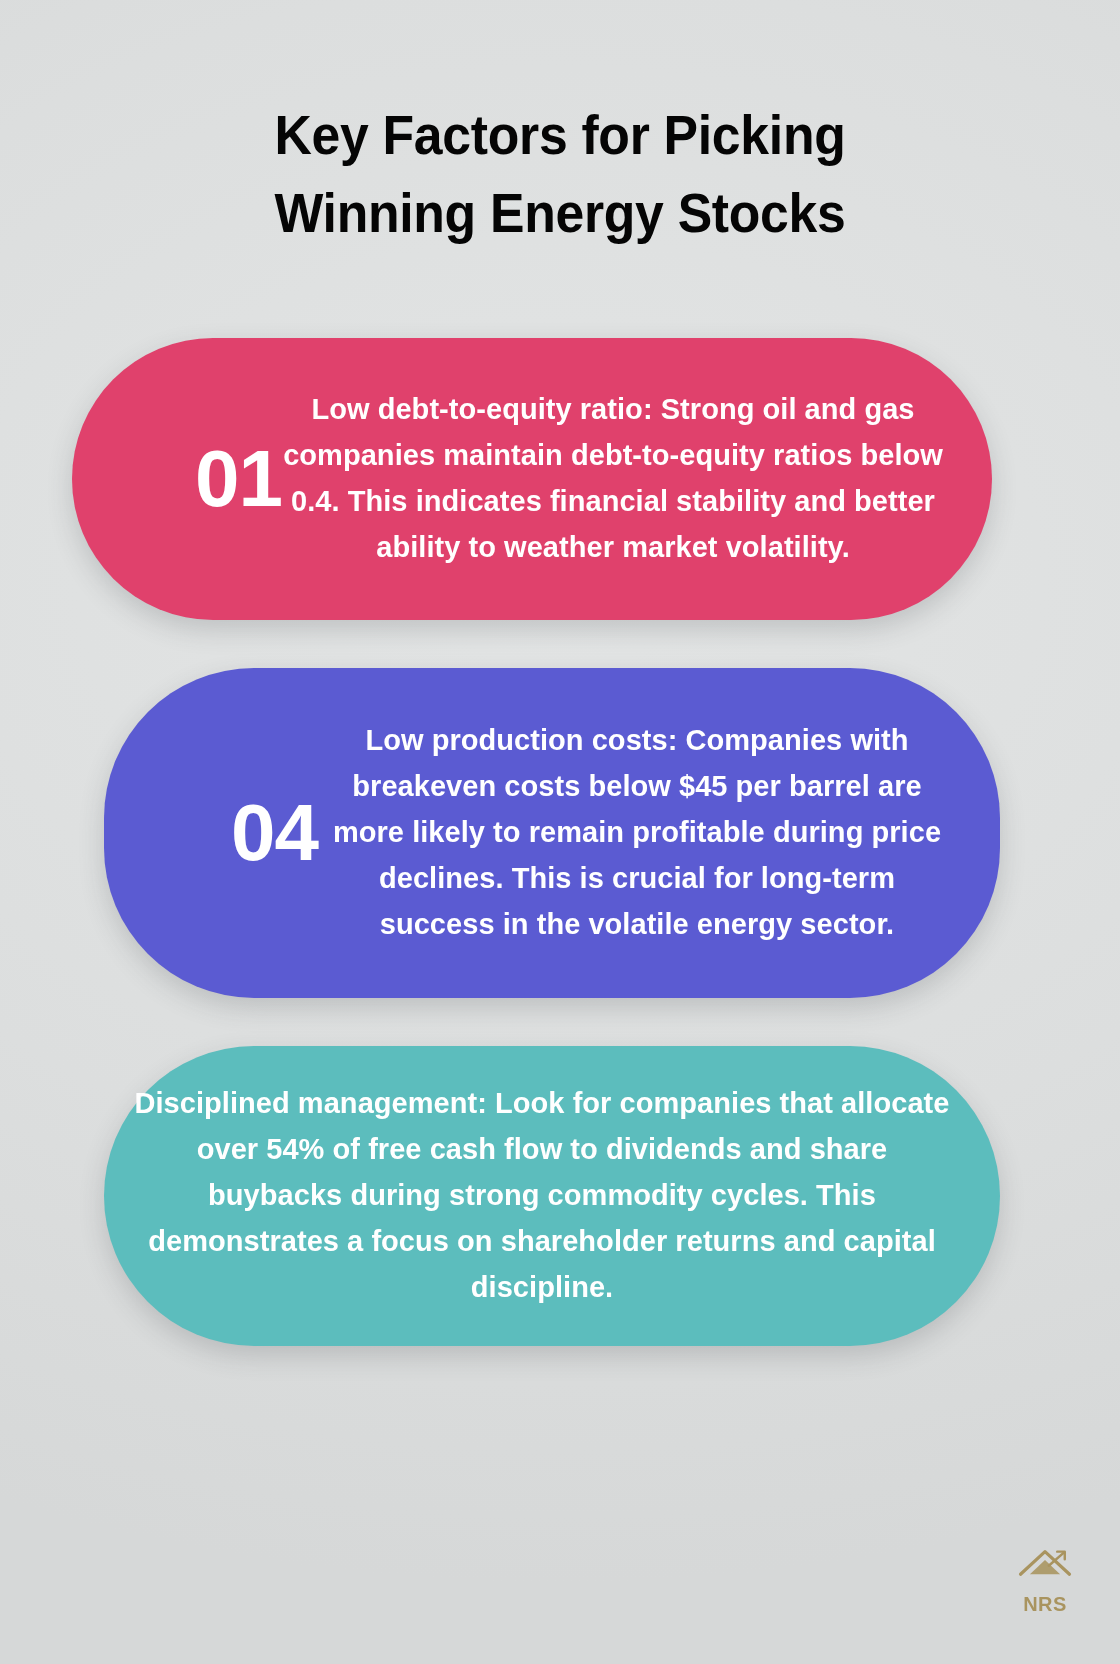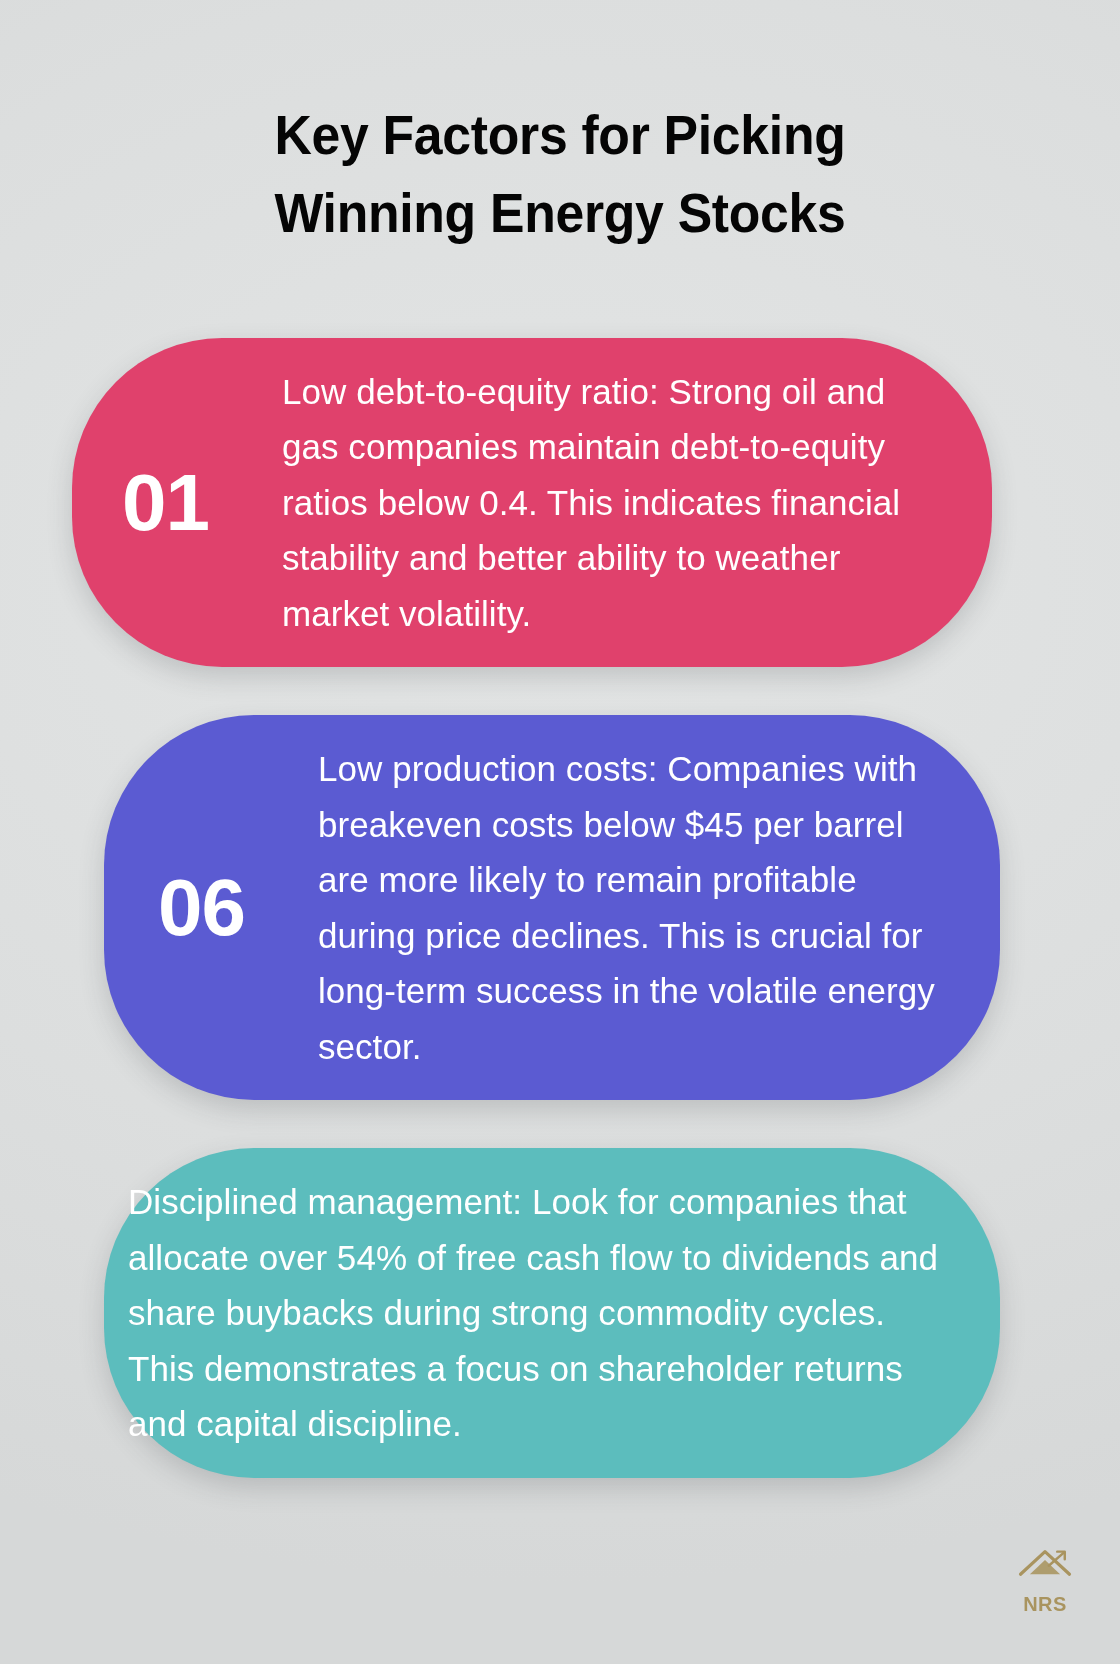--- a/index.html
+++ b/index.html
@@ -87,35 +87,36 @@
   }
 
   .card-number {
     font-family: "Liberation Sans Narrow", "Liberation Sans", sans-serif;
     font-weight: bold;
     font-size: 80px;
     line-height: 1;
     color: #ffffff;
     flex: 0 0 auto;
     width: 160px;
-    text-align: left;
+    text-align: right;
     letter-spacing: -1px;
   }
   .card-1 .card-number { margin-left: 6px; }
   .card-2 .card-number { margin-left: 30px; }
   .card-3 .card-number { margin-left: 30px; }
 
   .card-body {
     font-family: "Liberation Sans Narrow", "Liberation Sans", sans-serif;
-    font-size: 35px;
+    font-size: 29px;
     line-height: 1.585;
     color: #ffffff;
     flex: 1 1 auto;
     letter-spacing: 0.05px;
-    font-weight: normal;
+    font-weight: bold;
+    text-align: center;
   }
 
   
   .logo {
     position: absolute;
     right: 38px;
     bottom: 50px;
     width: 74px;
     height: 68px;
     display: flex;
@@ -148,21 +149,21 @@
   </div>
 
   <div class="cards">
 
     <div class="card card-1">
       <div class="card-number">01</div>
       <div class="card-body">Low debt-to-equity ratio: Strong oil and gas companies maintain debt-to-equity ratios below 0.4. This indicates financial stability and better ability to weather market volatility.</div>
     </div>
 
     <div class="card card-2">
-      <div class="card-number">06</div>
+      <div class="card-number">04</div>
       <div class="card-body">Low production costs: Companies with breakeven costs below $45 per barrel are more likely to remain profitable during price declines. This is crucial for long-term success in the volatile energy sector.</div>
     </div>
 
     <div class="card card-3">
       <div class="card-body">Disciplined management: Look for companies that allocate over 54% of free cash flow to dividends and share buybacks during strong commodity cycles. This demonstrates a focus on shareholder returns and capital discipline.</div>
     </div>
 
   </div>
 
   <div class="logo">

